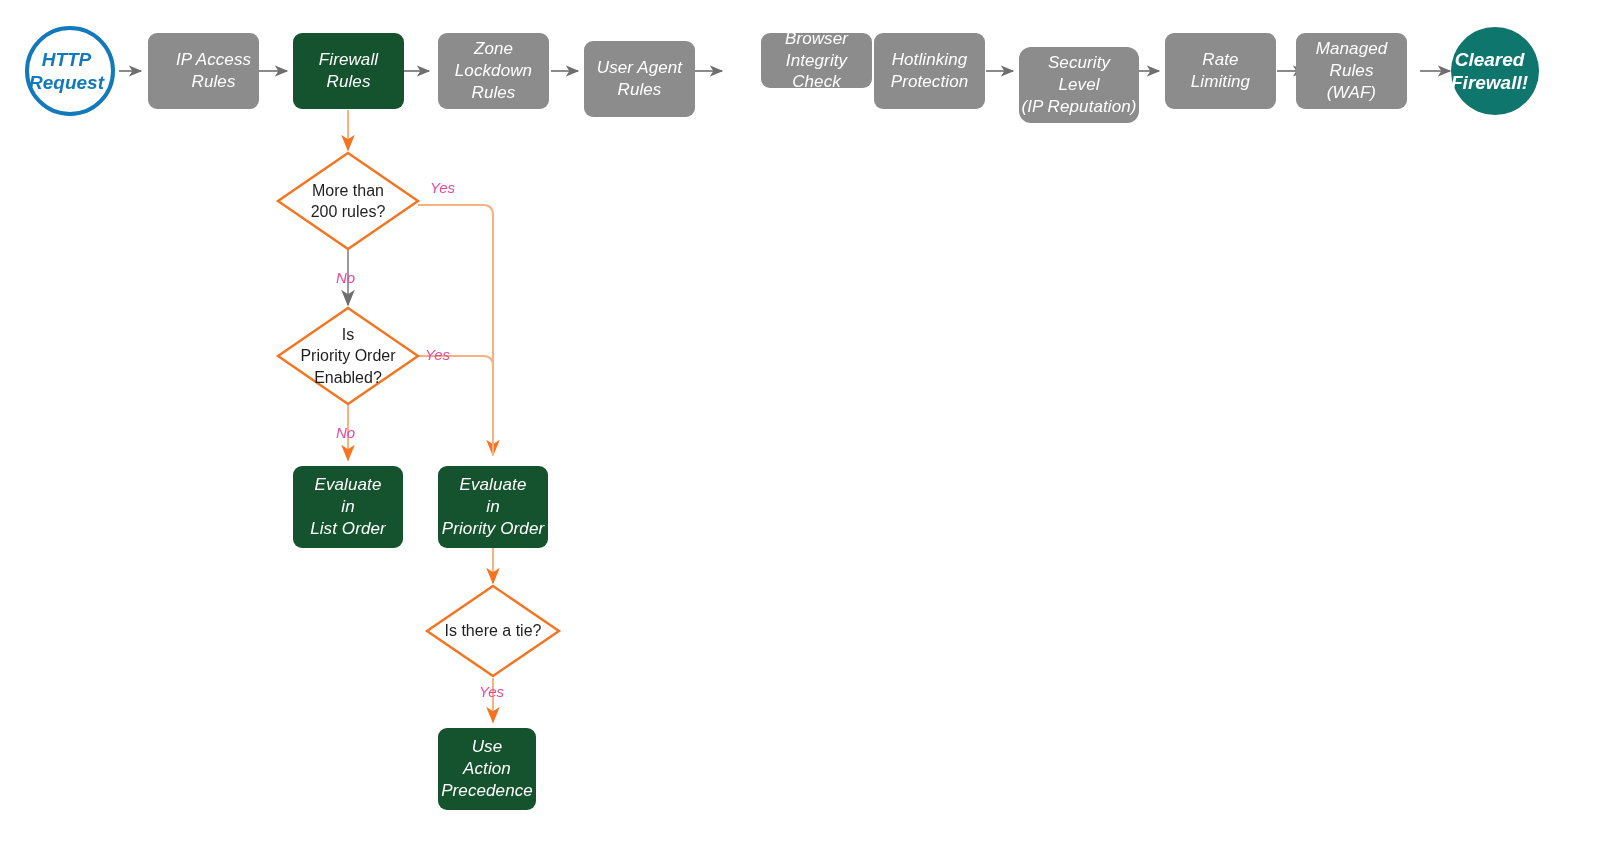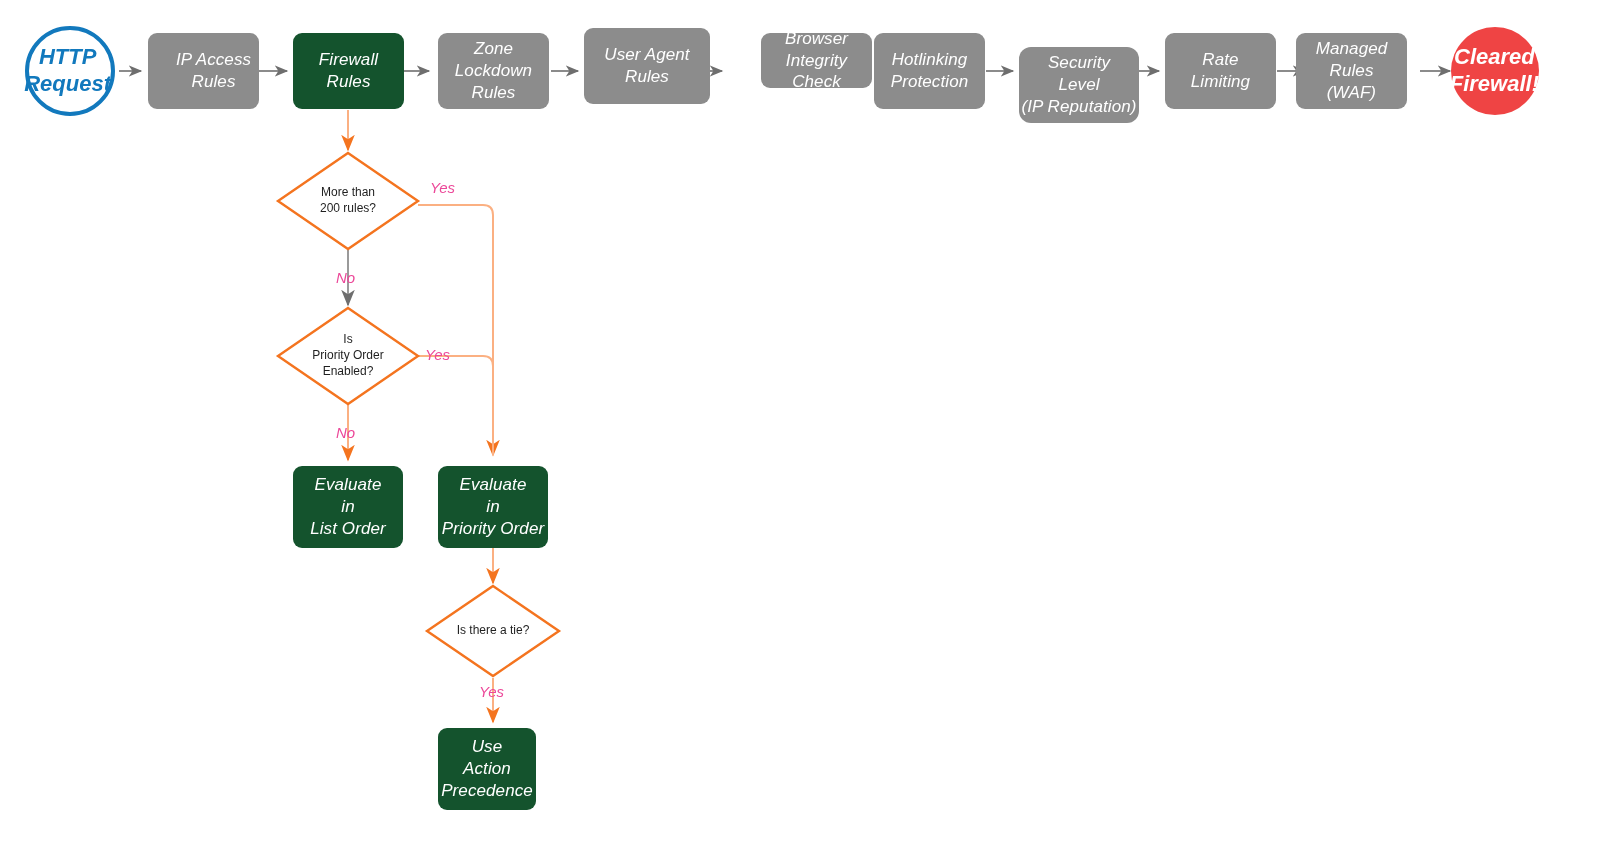--- a/index.html
+++ b/index.html
@@ -48,35 +48,35 @@
   .node.gray  { background: #8c8c8c; }
   .node.orange{ background: #14532d; }
 
   
   .term {
     position: absolute;
     box-sizing: border-box;
     border-radius: 50%;
     display: flex;
     align-items: center;
-    justify-content: flex-end;
+    justify-content: flex-start;
     text-align: center;
     font-style: italic;
     font-weight: bold;
-    font-size: 22px;
+    font-size: 19px;
     line-height: 1.22;
     white-space: pre-line;
   }
   .term.start {
     background: #ffffff;
     border: 4px solid #1279bd;
     color: #1279bd;
   }
   .term.end {
-    background: #ef4444;
+    background: #0f766e;
     border: none;
     color: #ffffff;
   }
 
   
   .decision {
     position: absolute;
   }
   .decision svg.dshape {
     position: absolute;
@@ -87,21 +87,21 @@
   .decision .dtext {
     position: absolute;
     left: 0;
     top: 0;
     width: 100%;
     height: 100%;
     display: flex;
     align-items: center;
     justify-content: center;
     text-align: center;
-    font-size: 12px;
+    font-size: 16px;
     line-height: 1.32;
     color: #1f1f1f;
     white-space: pre-line;
     font-style: normal;
   }
 
   
   .elabel {
     position: absolute;
     font-size: 15px;
@@ -175,21 +175,21 @@
     <span>Firewall
 Rules</span>
   </div>
 
   <div class="node gray" style="left:438px; top:33px; width:111px; height:76px;">
     <span>Zone
 Lockdown
 Rules</span>
   </div>
 
-  <div class="node gray" style="left:584px; top:28px; width:126px; height:76px;font-style:italic;">
+  <div class="node gray" style="left:584px; top:41px; width:111px; height:76px;font-style:italic;">
     <span>User Agent
 Rules</span>
   </div>
 
   <div class="node gray" style="left:729px; top:33px; width:111px; height:55px;margin-left:32px;">
     <span>Browser
 Integrity
 Check</span>
   </div>
 

